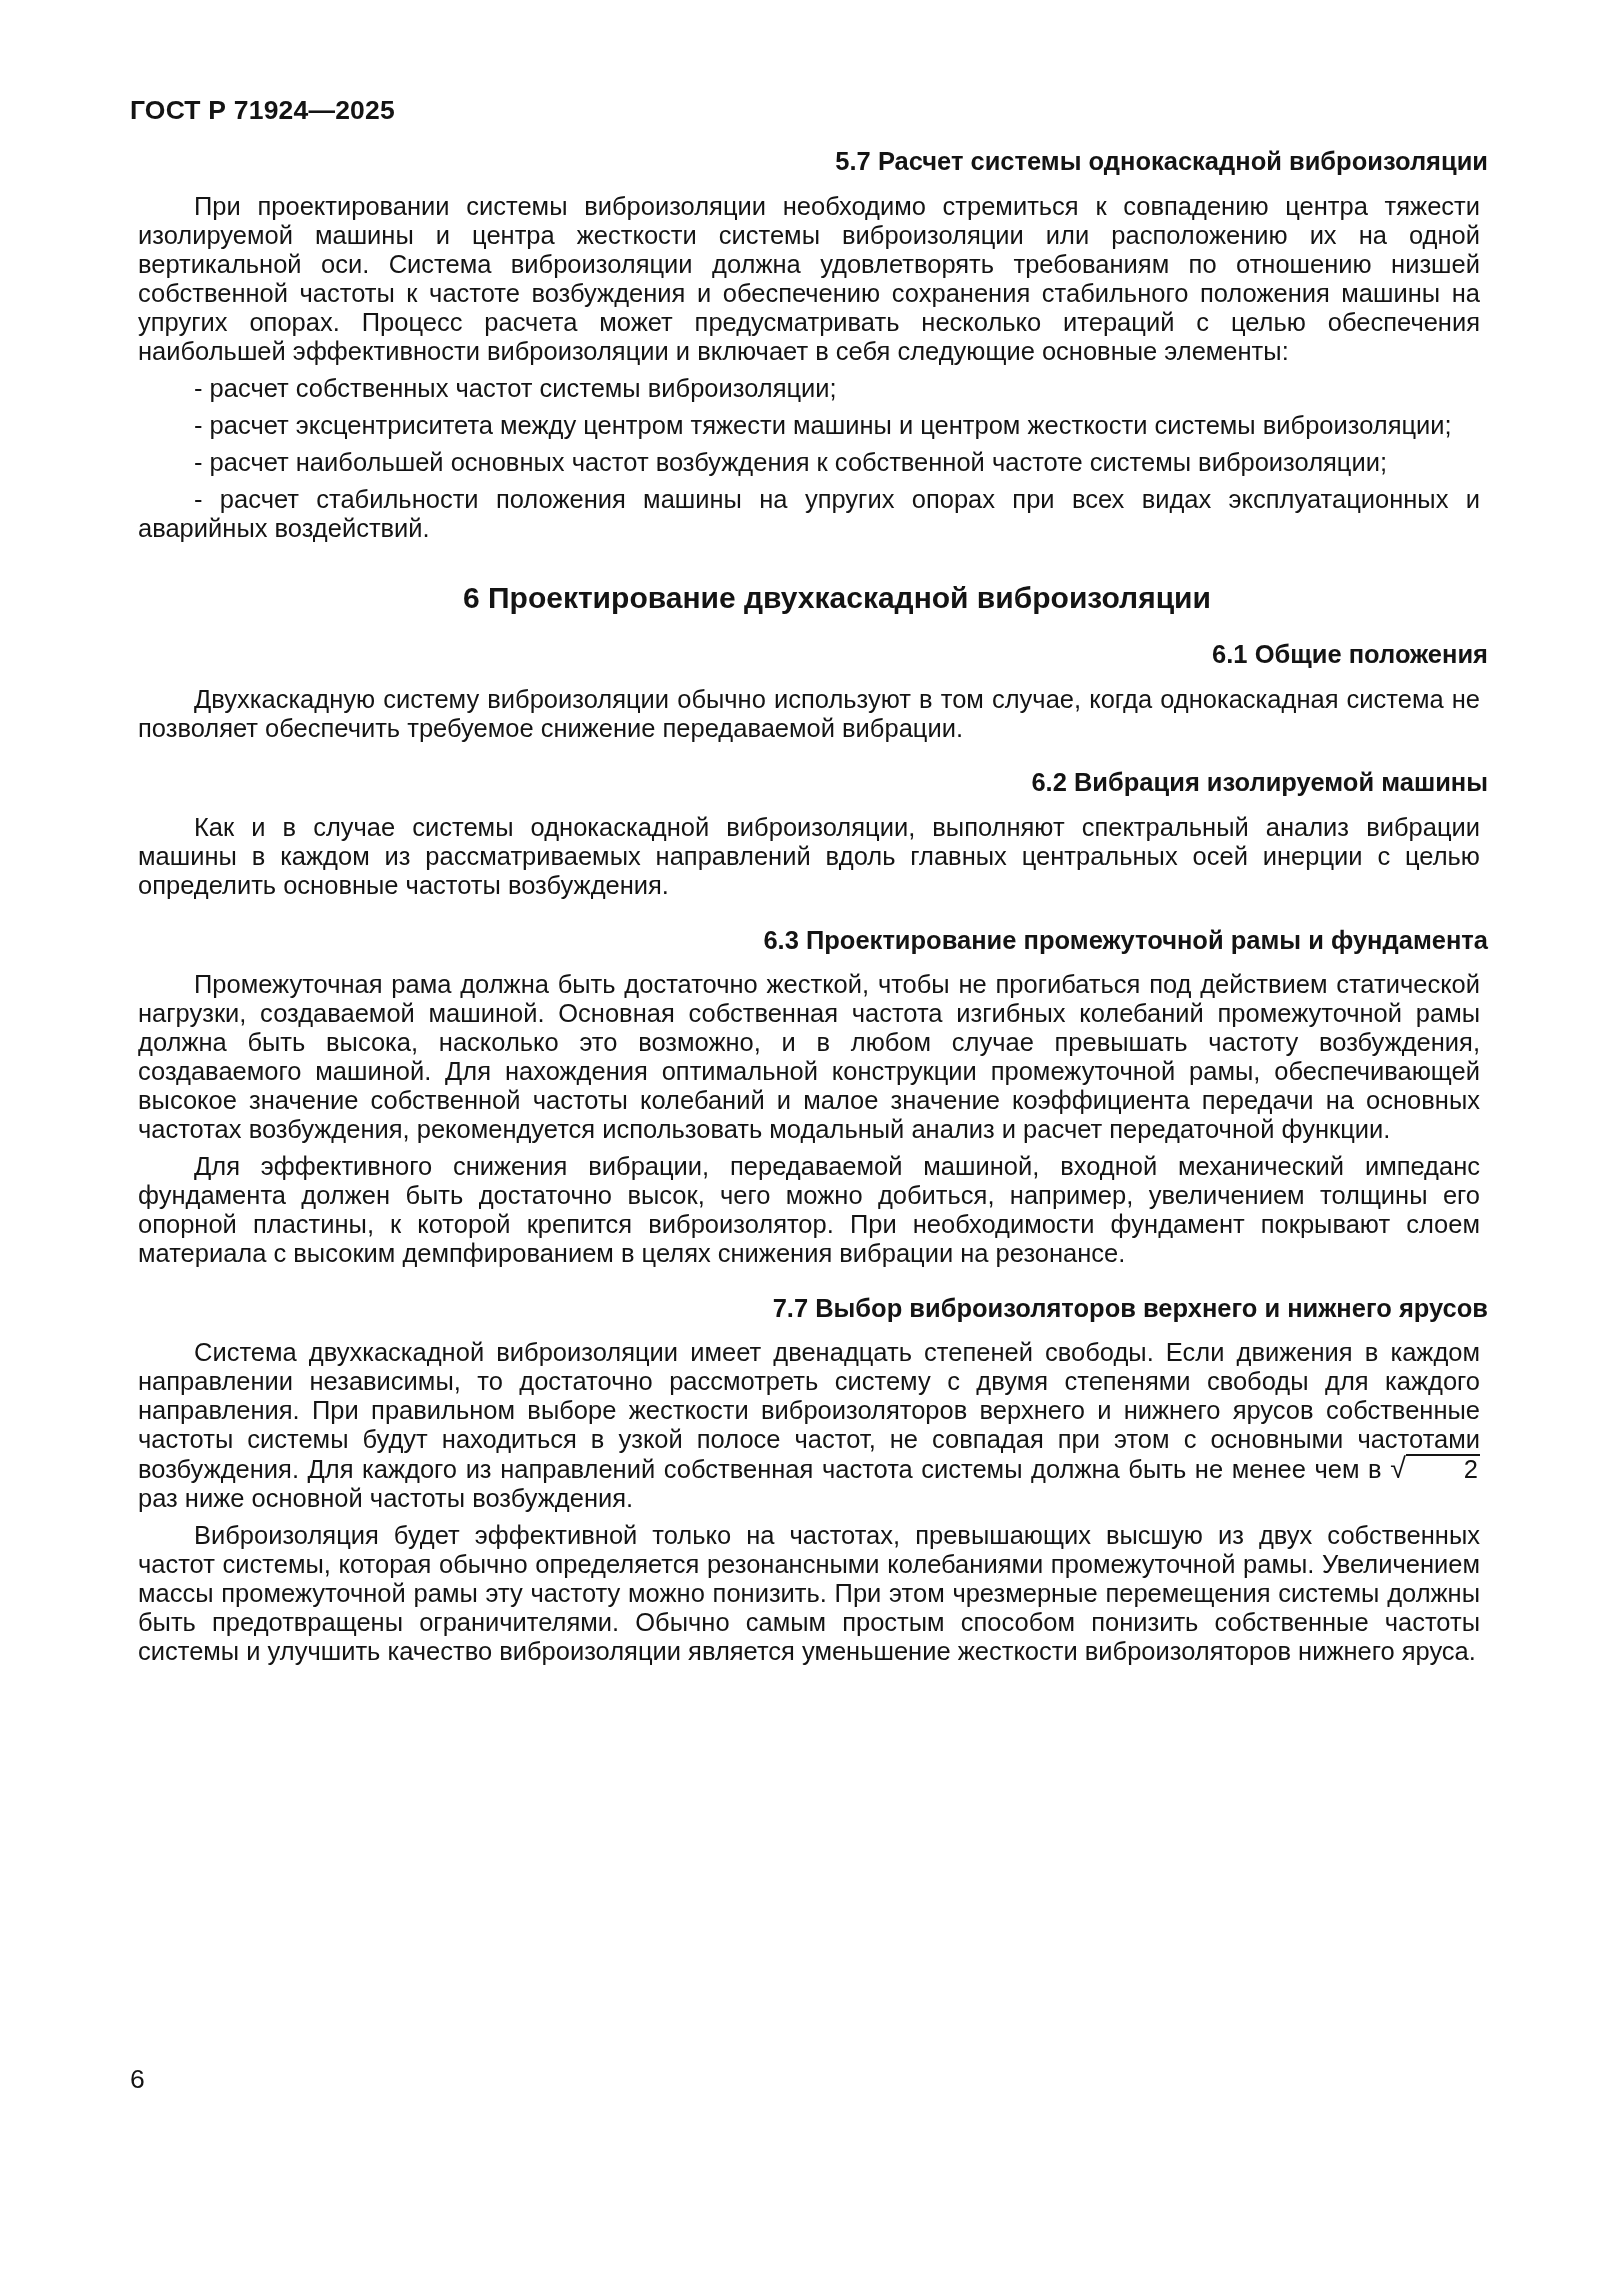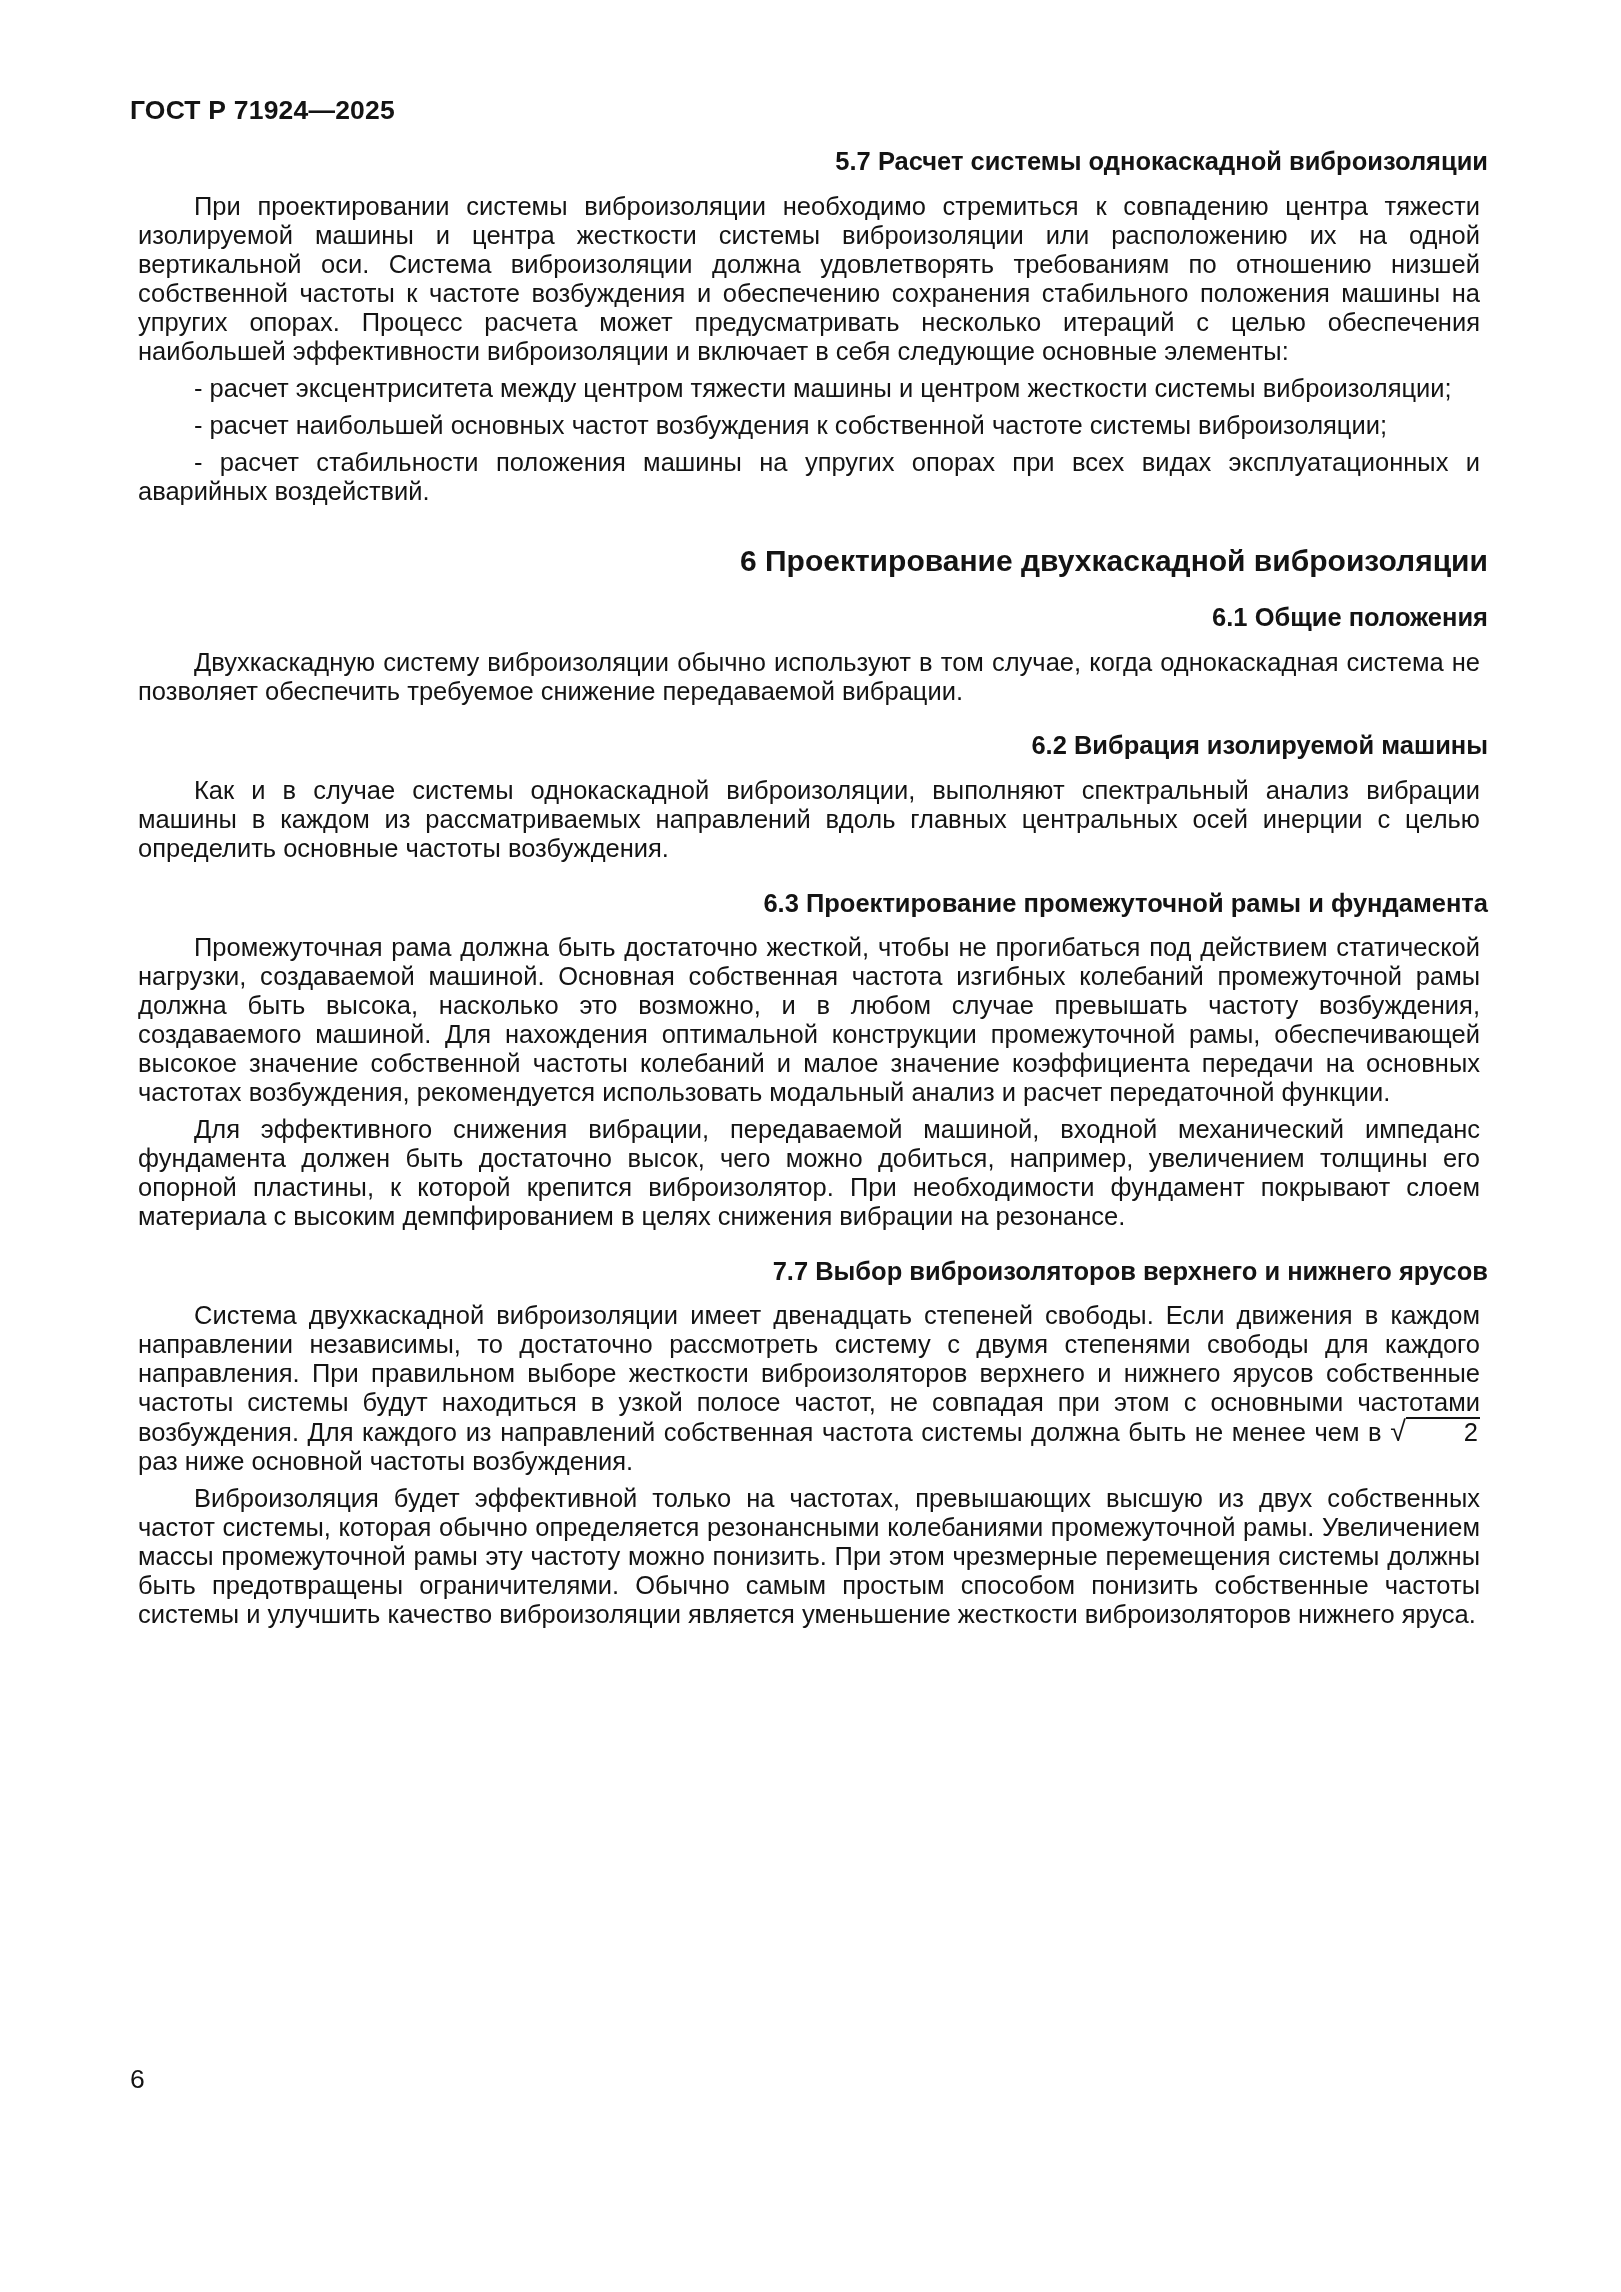--- a/index.html
+++ b/index.html
@@ -36,21 +36,21 @@
     line-height: 29px;
     text-align: justify;
     text-indent: 56px;
   }
   h2.sec-heading {
     font-size: 30px;
     line-height: 35px;
     font-weight: bold;
     margin: 37px 0 23.5px 0;
     text-indent: 56px;
-    text-align: right;
+    text-align: center;
   }
   h3.sub-heading {
     font-size: 25.5px;
     line-height: 29px;
     font-weight: bold;
     margin: 25.5px 0 15.7px 0;
     text-indent: 56px;
     text-align: right;
   }
   h3.sub-heading:first-child {
@@ -84,20 +84,21 @@
 <div class="page">
 
   <div class="running-header">ГОСТ Р 71924—2025</div>
 
   <div class="content">
 
     <h3 class="sub-heading">5.7 Расчет системы однокаскадной виброизоляции</h3>
 
     <p>При проектировании системы виброизоляции необходимо стремиться к совпадению центра тяжести изолируемой машины и центра жесткости системы виброизоляции или расположению их на одной вертикальной оси. Система виброизоляции должна удовлетворять требованиям по отношению низшей собственной частоты к частоте возбуждения и обеспечению сохранения стабильного положения машины на упругих опорах. Процесс расчета может предусматривать несколько итераций с целью обеспечения наибольшей эффективности виброизоляции и включает в себя следующие основные элементы:</p>
 
+    <p>- расчет собственных частот системы виброизоляции;</p>
     <p>- расчет эксцентриситета между центром тяжести машины и центром жесткости системы виброизоляции;</p>
     <p>- расчет наибольшей основных частот возбуждения к собственной частоте системы виброизоляции;</p>
     <p>- расчет стабильности положения машины на упругих опорах при всех видах эксплуатационных и аварийных воздействий.</p>
 
     <h2 class="sec-heading">6 Проектирование двухкаскадной виброизоляции</h2>
 
     <h3 class="sub-heading">6.1 Общие положения</h3>
 
     <p>Двухкаскадную систему виброизоляции обычно используют в том случае, когда однокаскадная система не позволяет обеспечить требуемое снижение передаваемой вибрации.</p>
 

